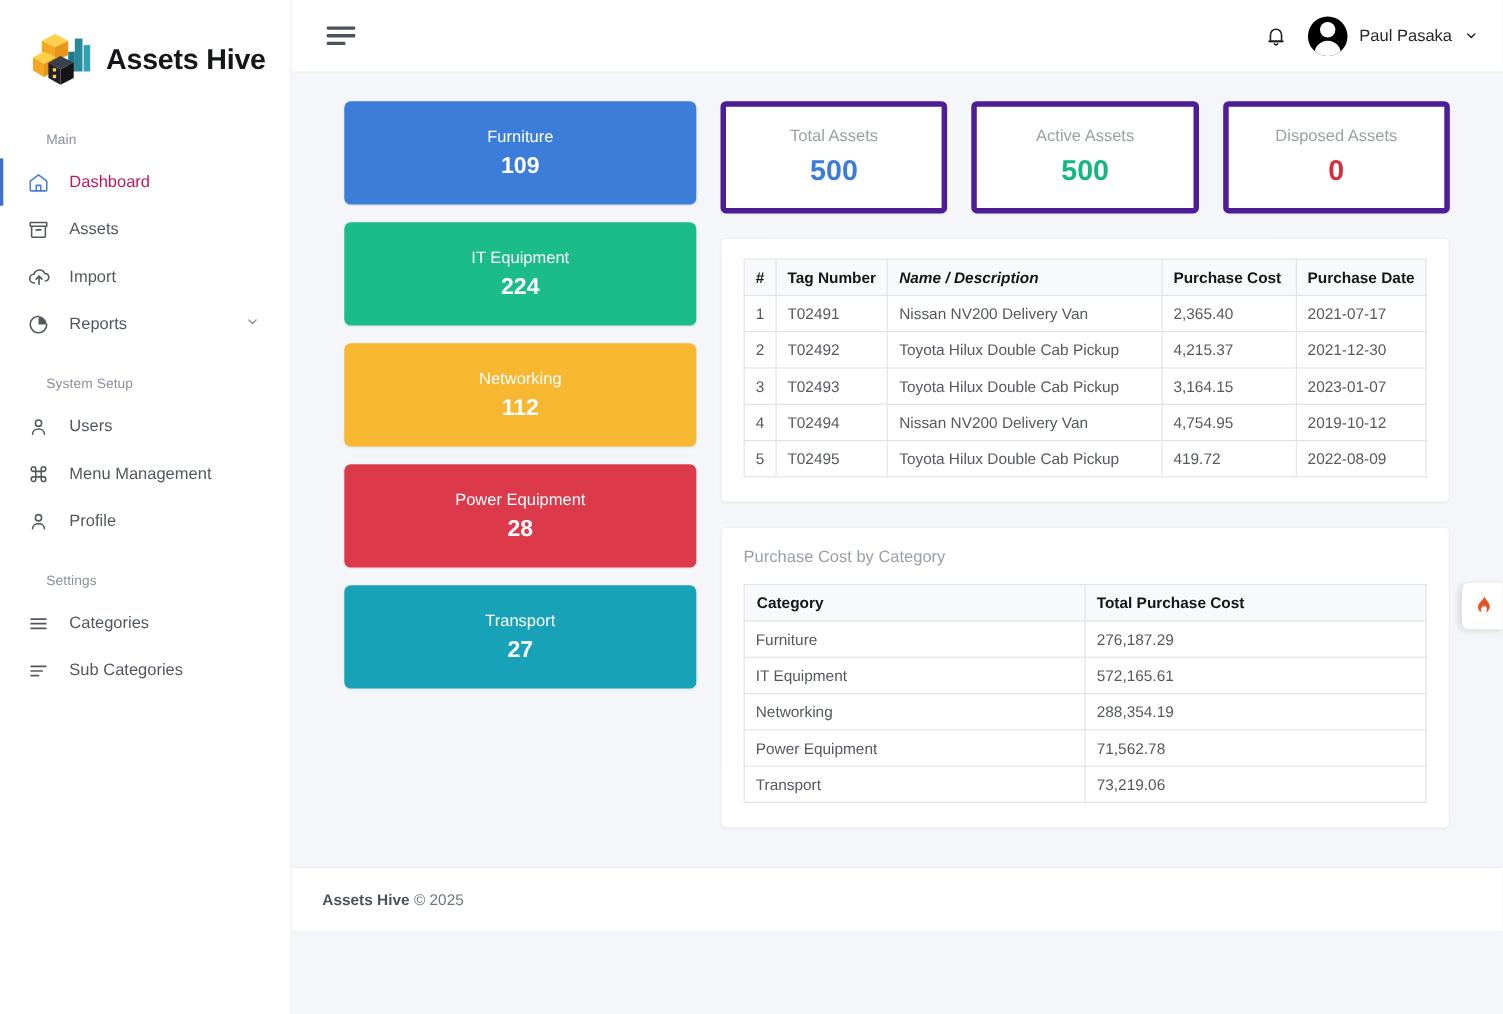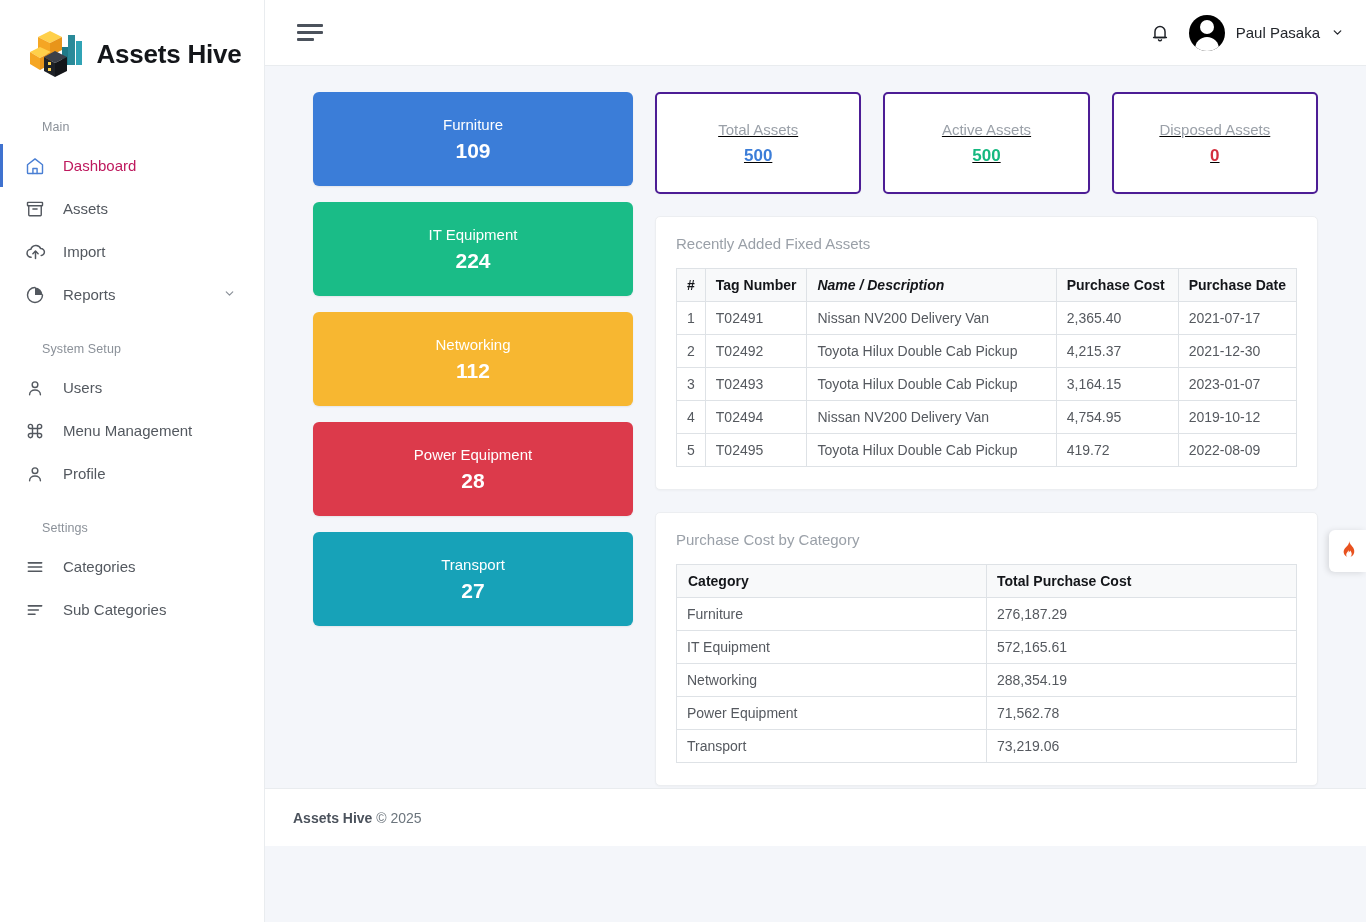--- a/index.html
+++ b/index.html
@@ -104,28 +104,27 @@
     align-items: center; justify-content: center;
     cursor: pointer;
     box-shadow: 0 1px 2px rgba(0,0,0,.07);
   }
   .tile-label { font-size: 15px; font-weight: 400; margin-bottom: 6px; }
   .tile-value { font-size: 21px; font-weight: bold; }
 
   
   .stats-row { display: flex; gap: 22px; margin-bottom: 22px; }
   .stat-card {
-    flex: 1; background: #fff; border: 2px solid #4c1d95; border-radius: 5px;
+    flex: 1; background: #fff; border: 5px solid #4c1d95; border-radius: 5px;
     height: 102px; display: flex; flex-direction: column;
     align-items: center; justify-content: center;
     box-shadow: 0 1px 2px rgba(16,24,40,.03);
-    text-decoration: underline;
   }
   .stat-label { font-size: 15px; color: #9aa0a8; margin-bottom: 8px; }
-  .stat-value { font-size: 17px; font-weight: bold; }
+  .stat-value { font-size: 26px; font-weight: bold; }
 
   
   .panel {
     background: #fff; border: 1px solid #eceef1; border-radius: 5px;
     padding: 18px 20px 22px; margin-bottom: 22px;
     box-shadow: 0 1px 2px rgba(16,24,40,.03);
   }
   .panel-title { font-size: 15px; color: #9aa0a8; margin-bottom: 16px; }
   table { width: 100%; border-collapse: collapse; font-size: 14px; }
   thead th {
@@ -379,21 +378,20 @@
               <span class="stat-label">Active Assets</span>
               <span class="stat-value" style="color:#14b87f">500</span>
             </div>
             <div class="stat-card">
               <span class="stat-label">Disposed Assets</span>
               <span class="stat-value" style="color:#d32f3f">0</span>
             </div>
           </div>
 
           <div class="panel">
-            <div class="panel-title">Recently Added Fixed Assets</div>
             <table>
               <thead>
                 <tr>
                   <th class="c-idx">#</th>
                   <th class="c-tag">Tag Number</th>
                   <th class="c-name">Name / Description</th>
                   <th class="c-cost">Purchase Cost</th>
                   <th>Purchase Date</th>
                 </tr>
               </thead>

